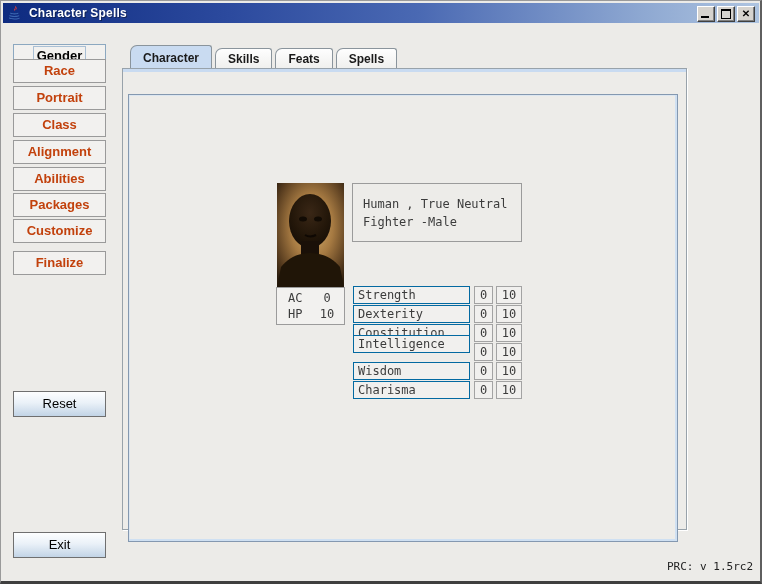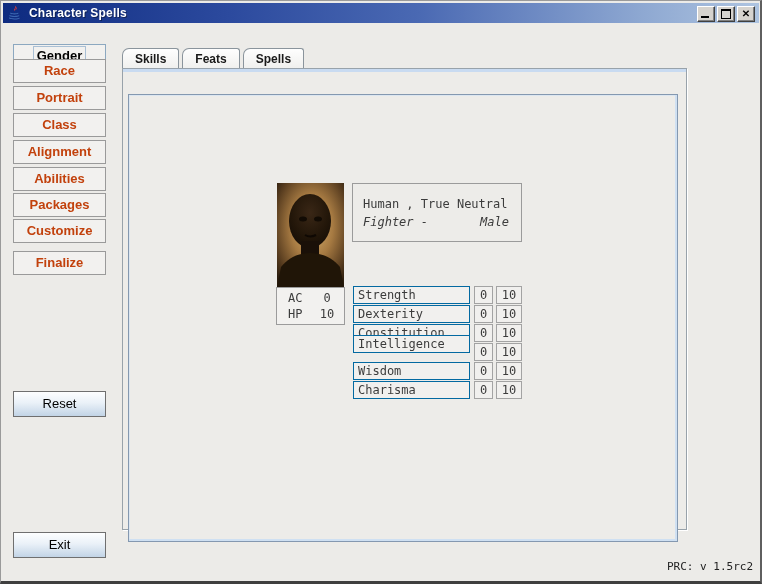--- a/index.html
+++ b/index.html
@@ -102,21 +102,21 @@
     font-size:12px;padding-top:2px;
   }
   .achp-row{display:flex;line-height:16px;}
   .achp-label{margin-left:11px;width:26px;}
   .achp-val{width:26px;text-align:center;}
   .info-box{
     position:absolute;left:352px;top:183px;width:170px;height:59px;
     border:1px solid #9B9B9B;background:#EDECE9;box-sizing:border-box;
     font-size:12px;padding:11px 10px 0 10px;line-height:18px;
   }
-  .info-line2{display:flex;justify-content:space-between;padding-right:2px;font-style:italic;}
+  .info-line2{display:flex;padding-right:2px;}
   .ab-row{position:absolute;height:18px;}
   .ab-name{
     position:absolute;left:353px;width:117px;height:18px;box-sizing:border-box;
     border:1px solid #0369a1;background:#F1F0EE;
     font-size:12px;line-height:16px;padding-left:4px;
   }
   .ab-mod{
     position:absolute;left:474px;width:19px;height:18px;box-sizing:border-box;
     border:1px solid #A3A3A3;background:#F1F0EE;
     font-size:12px;line-height:16px;text-align:center;
@@ -159,20 +159,21 @@
 <div class="side-btn" style="top:167px"><span>Abilities</span></div>
 <div class="side-btn" style="top:193px"><span>Packages</span></div>
 <div class="side-btn" style="top:219px"><span>Customize</span></div>
 <div class="side-btn" style="top:251px"><span>Finalize</span></div>
 
 <div class="blue-btn" style="top:391px">Reset</div>
 <div class="blue-btn" style="top:532px">Exit</div>
 
 <div class="tabpane">
   <div class="tab-row">
+    <div class="tab selected tab-first">Character</div>
     <div class="tab">Skills</div>
     <div class="tab">Feats</div>
     <div class="tab">Spells</div>
   </div>
   <div class="tab-content">
     <div class="inner-panel"></div>
   </div>
 </div>
 
 <svg class="portrait" viewBox="0 0 67 104" preserveAspectRatio="none">

